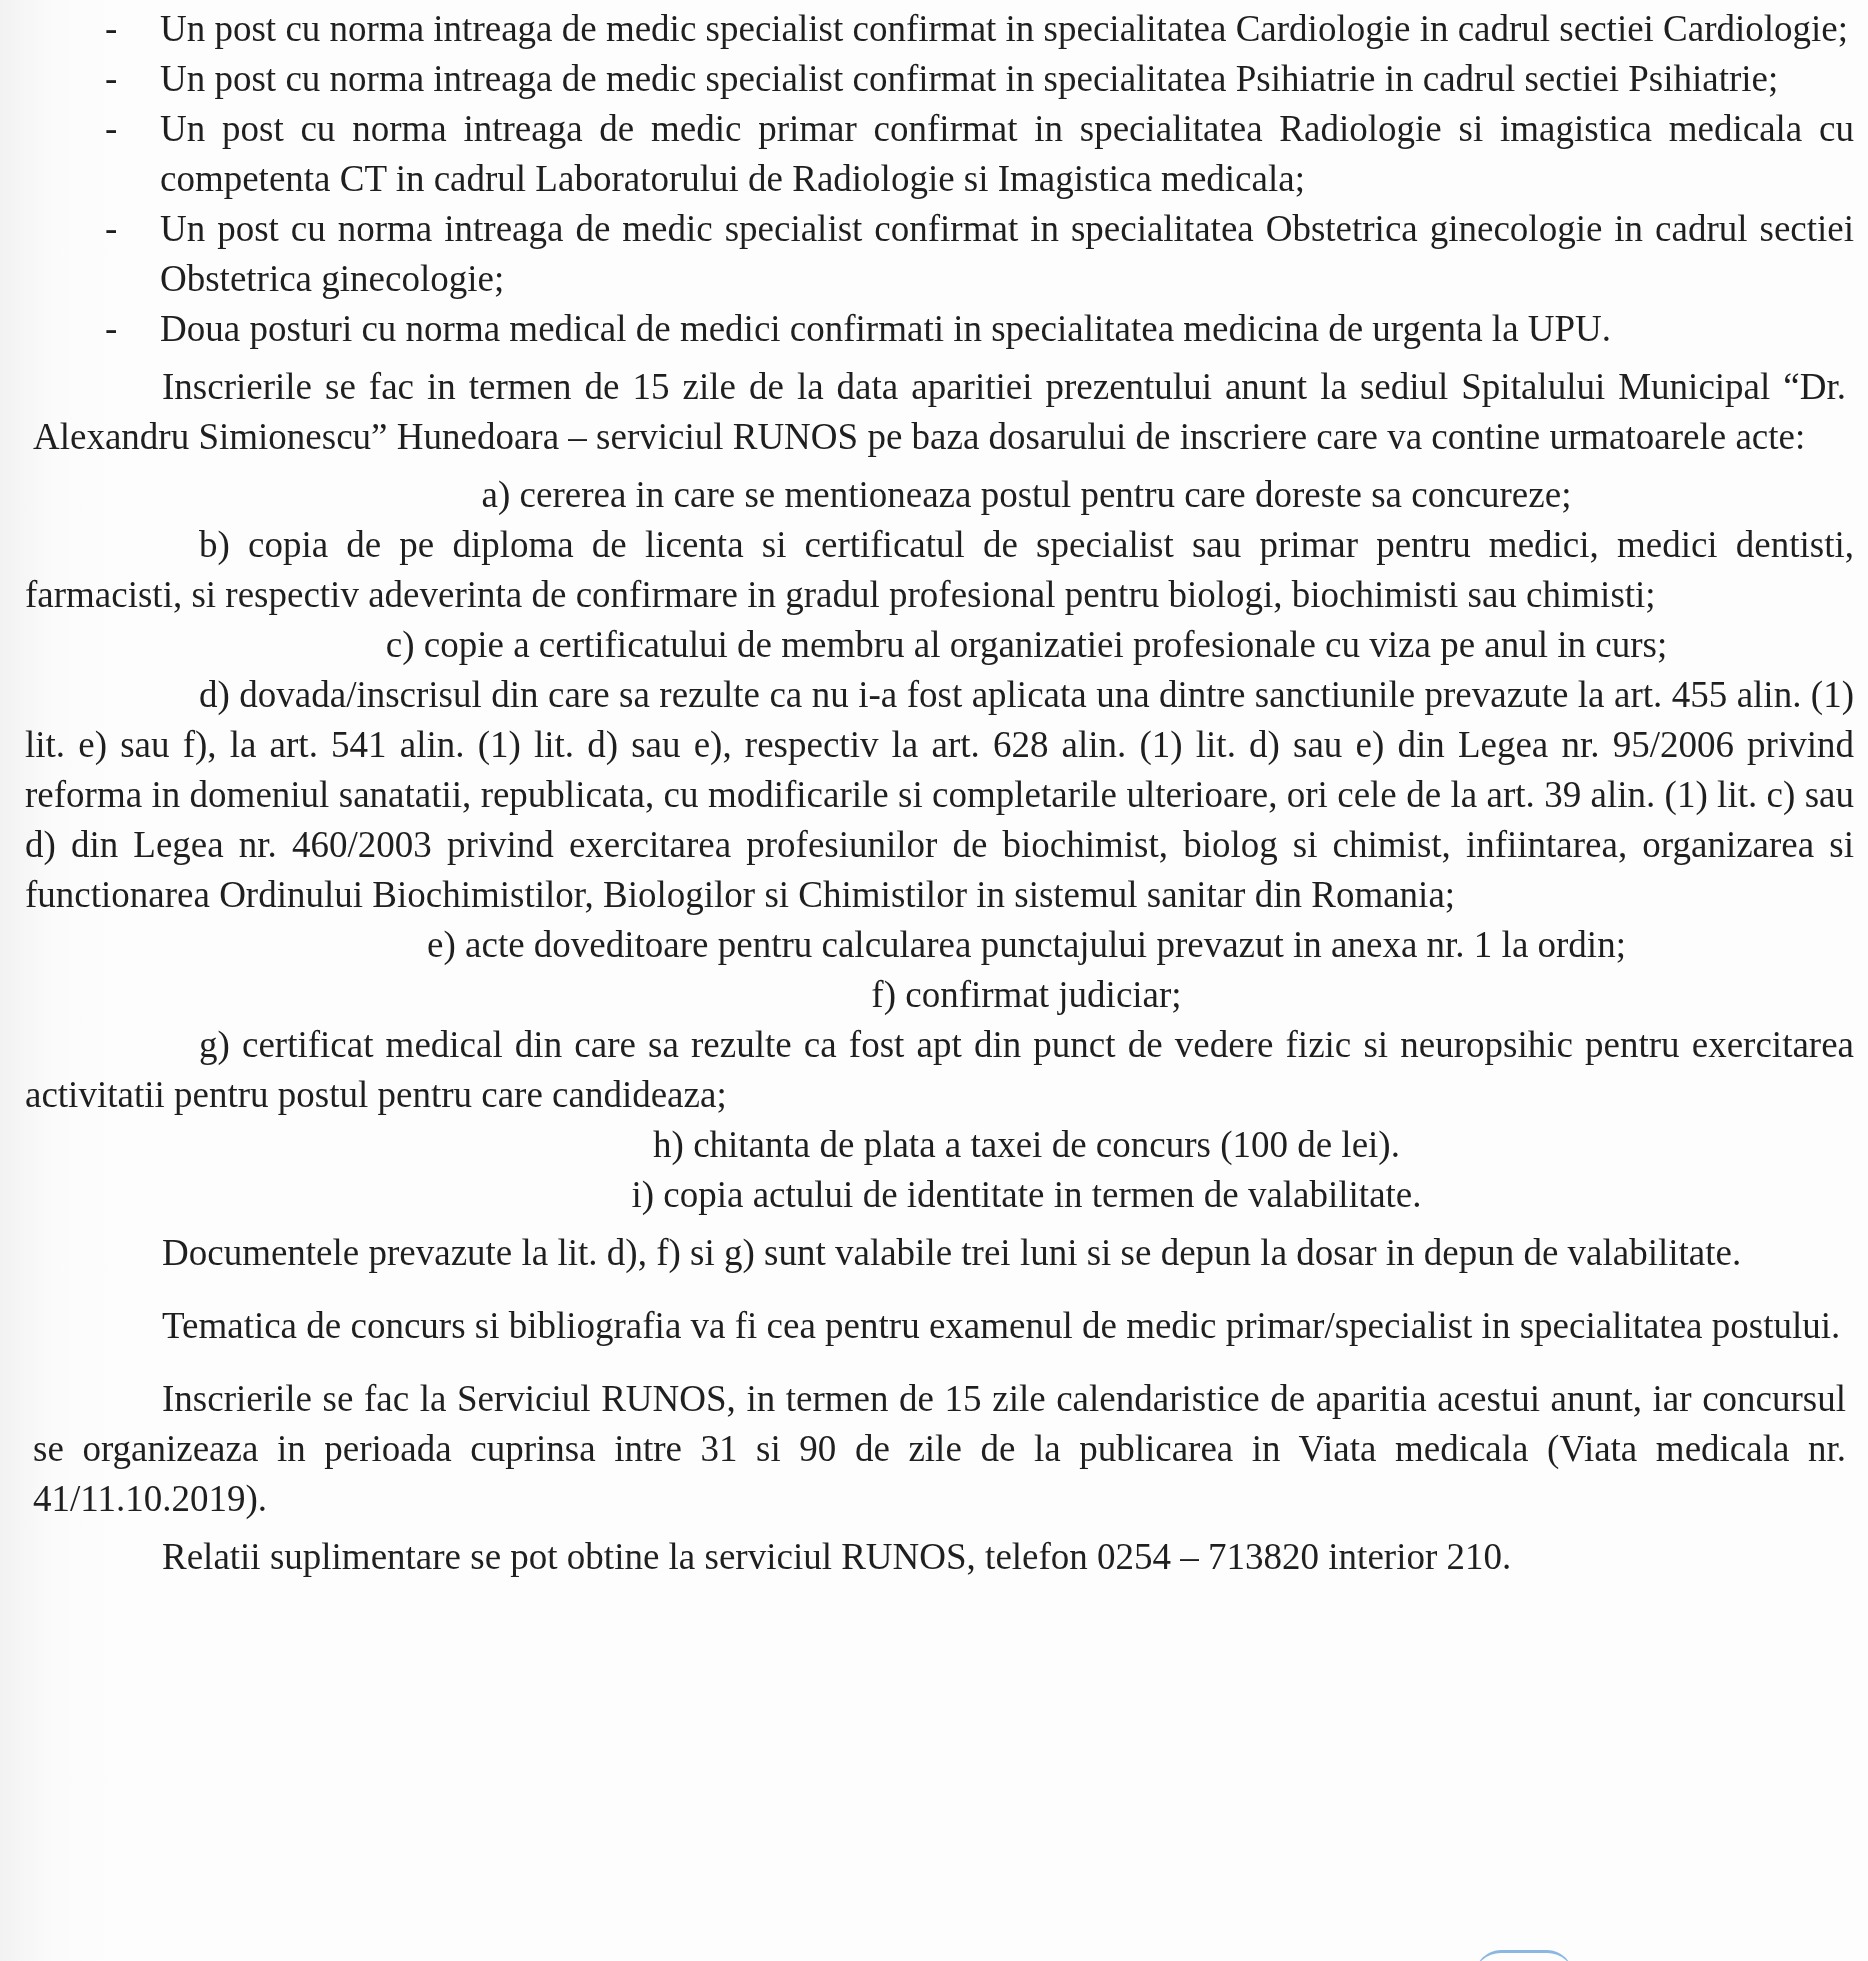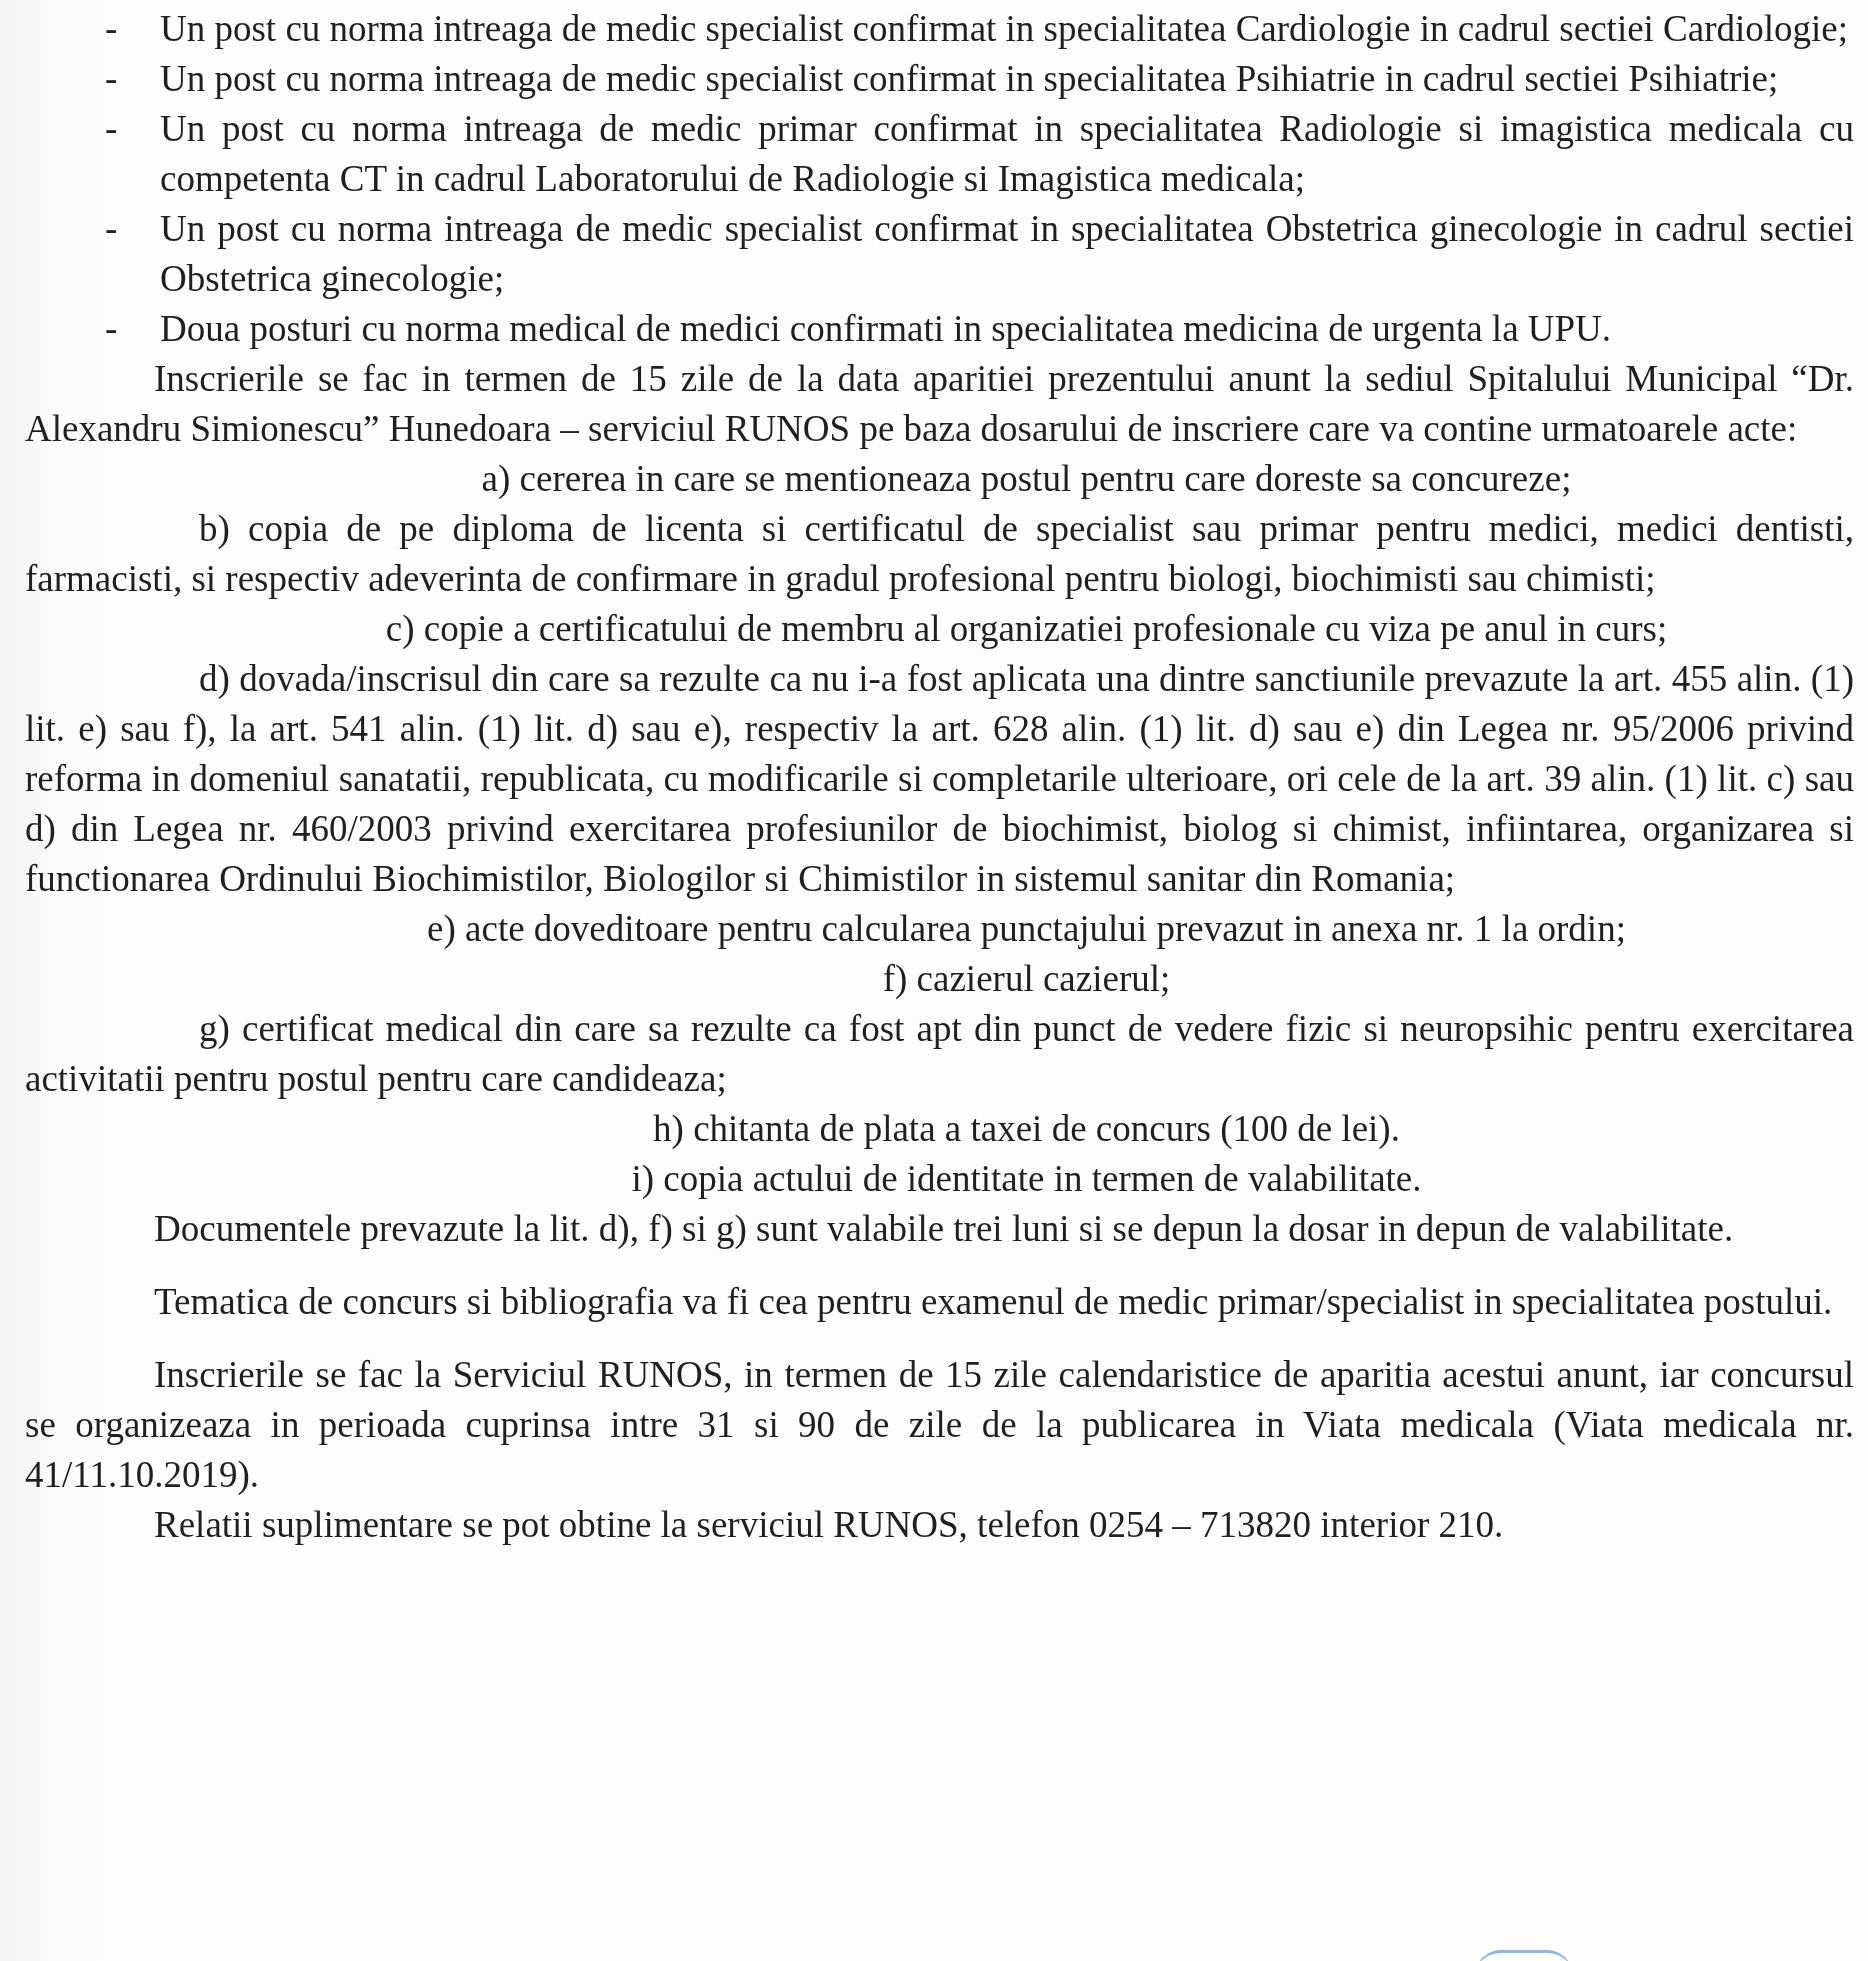--- a/index.html
+++ b/index.html
@@ -36,21 +36,21 @@
       position: relative;
       padding-left: 135px;
       margin: 0;
     }
     .bullet .dash {
       position: absolute;
       left: 80px;
       top: 0;
     }
     .para {
-      margin: 0;
+      margin: 8px;
       text-indent: 129px;
       font-family: Liberation Serif, serif;
     }
     .item {
       margin: 0;
       text-indent: 174px;
     }
     .item.noj {
       text-align: center;
     }
@@ -95,21 +95,21 @@
       <span>Doua posturi cu norma medical de medici confirmati in specialitatea medicina de urgenta la UPU.</span>
     </div>
 
     <p class="para">Inscrierile se fac in termen de 15 zile de la data aparitiei prezentului anunt la sediul Spitalului Municipal “Dr. Alexandru Simionescu” Hunedoara – serviciul RUNOS pe baza dosarului  de inscriere care va contine urmatoarele acte:</p>
 
     <p class="item noj">a) cererea in care se mentioneaza postul pentru care doreste sa concureze;</p>
     <p class="item">b) copia de pe diploma de licenta si certificatul de specialist sau primar pentru medici, medici dentisti, farmacisti, si respectiv adeverinta de confirmare in gradul profesional pentru biologi, biochimisti sau chimisti;</p>
     <p class="item noj">c) copie a certificatului de membru al organizatiei profesionale cu viza pe anul in curs;</p>
     <p class="item">d) dovada/inscrisul din care sa rezulte ca nu i-a fost aplicata una dintre sanctiunile prevazute la art. 455 alin. (1) lit. e) sau f), la art. 541 alin. (1) lit. d) sau e), respectiv la art. 628 alin. (1) lit. d) sau e) din Legea nr. 95/2006  privind reforma in domeniul sanatatii, republicata, cu modificarile si completarile ulterioare, ori cele de la art. 39 alin. (1) lit. c) sau d) din Legea nr. 460/2003  privind exercitarea profesiunilor de biochimist, biolog si chimist, infiintarea, organizarea si functionarea Ordinului Biochimistilor, Biologilor si Chimistilor in sistemul sanitar din Romania;</p>
     <p class="item noj">e) acte doveditoare pentru calcularea punctajului prevazut in anexa nr. 1 la ordin;</p>
-    <p class="item noj">f) cazierul cazierul;</p>
+    <p class="item noj">f) confirmat judiciar;</p>
     <p class="item">g) certificat medical din care sa rezulte ca fost apt din punct de vedere fizic si neuropsihic pentru exercitarea activitatii pentru postul pentru care candideaza;</p>
     <p class="item noj">h) chitanta de plata a taxei de concurs (100 de lei).</p>
     <p class="item noj">i) copia actului de identitate in termen de valabilitate.</p>
 
     <p class="para">Documentele prevazute la lit. d), f) si g) sunt valabile trei luni si se depun la dosar in depun de valabilitate.</p>
     <p class="para gap">Tematica de concurs si bibliografia va fi cea pentru examenul de medic primar/specialist in specialitatea postului.</p>
     <p class="para gap">Inscrierile se fac la Serviciul RUNOS, in termen de 15 zile calendaristice de aparitia acestui anunt, iar concursul se organizeaza in perioada cuprinsa intre 31 si 90 de zile de la publicarea in Viata medicala (Viata medicala nr. 41/11.10.2019).</p>
     <p class="para">Relatii suplimentare se pot obtine la serviciul RUNOS, telefon 0254 – 713820 interior 210.</p>
   </div>
 

